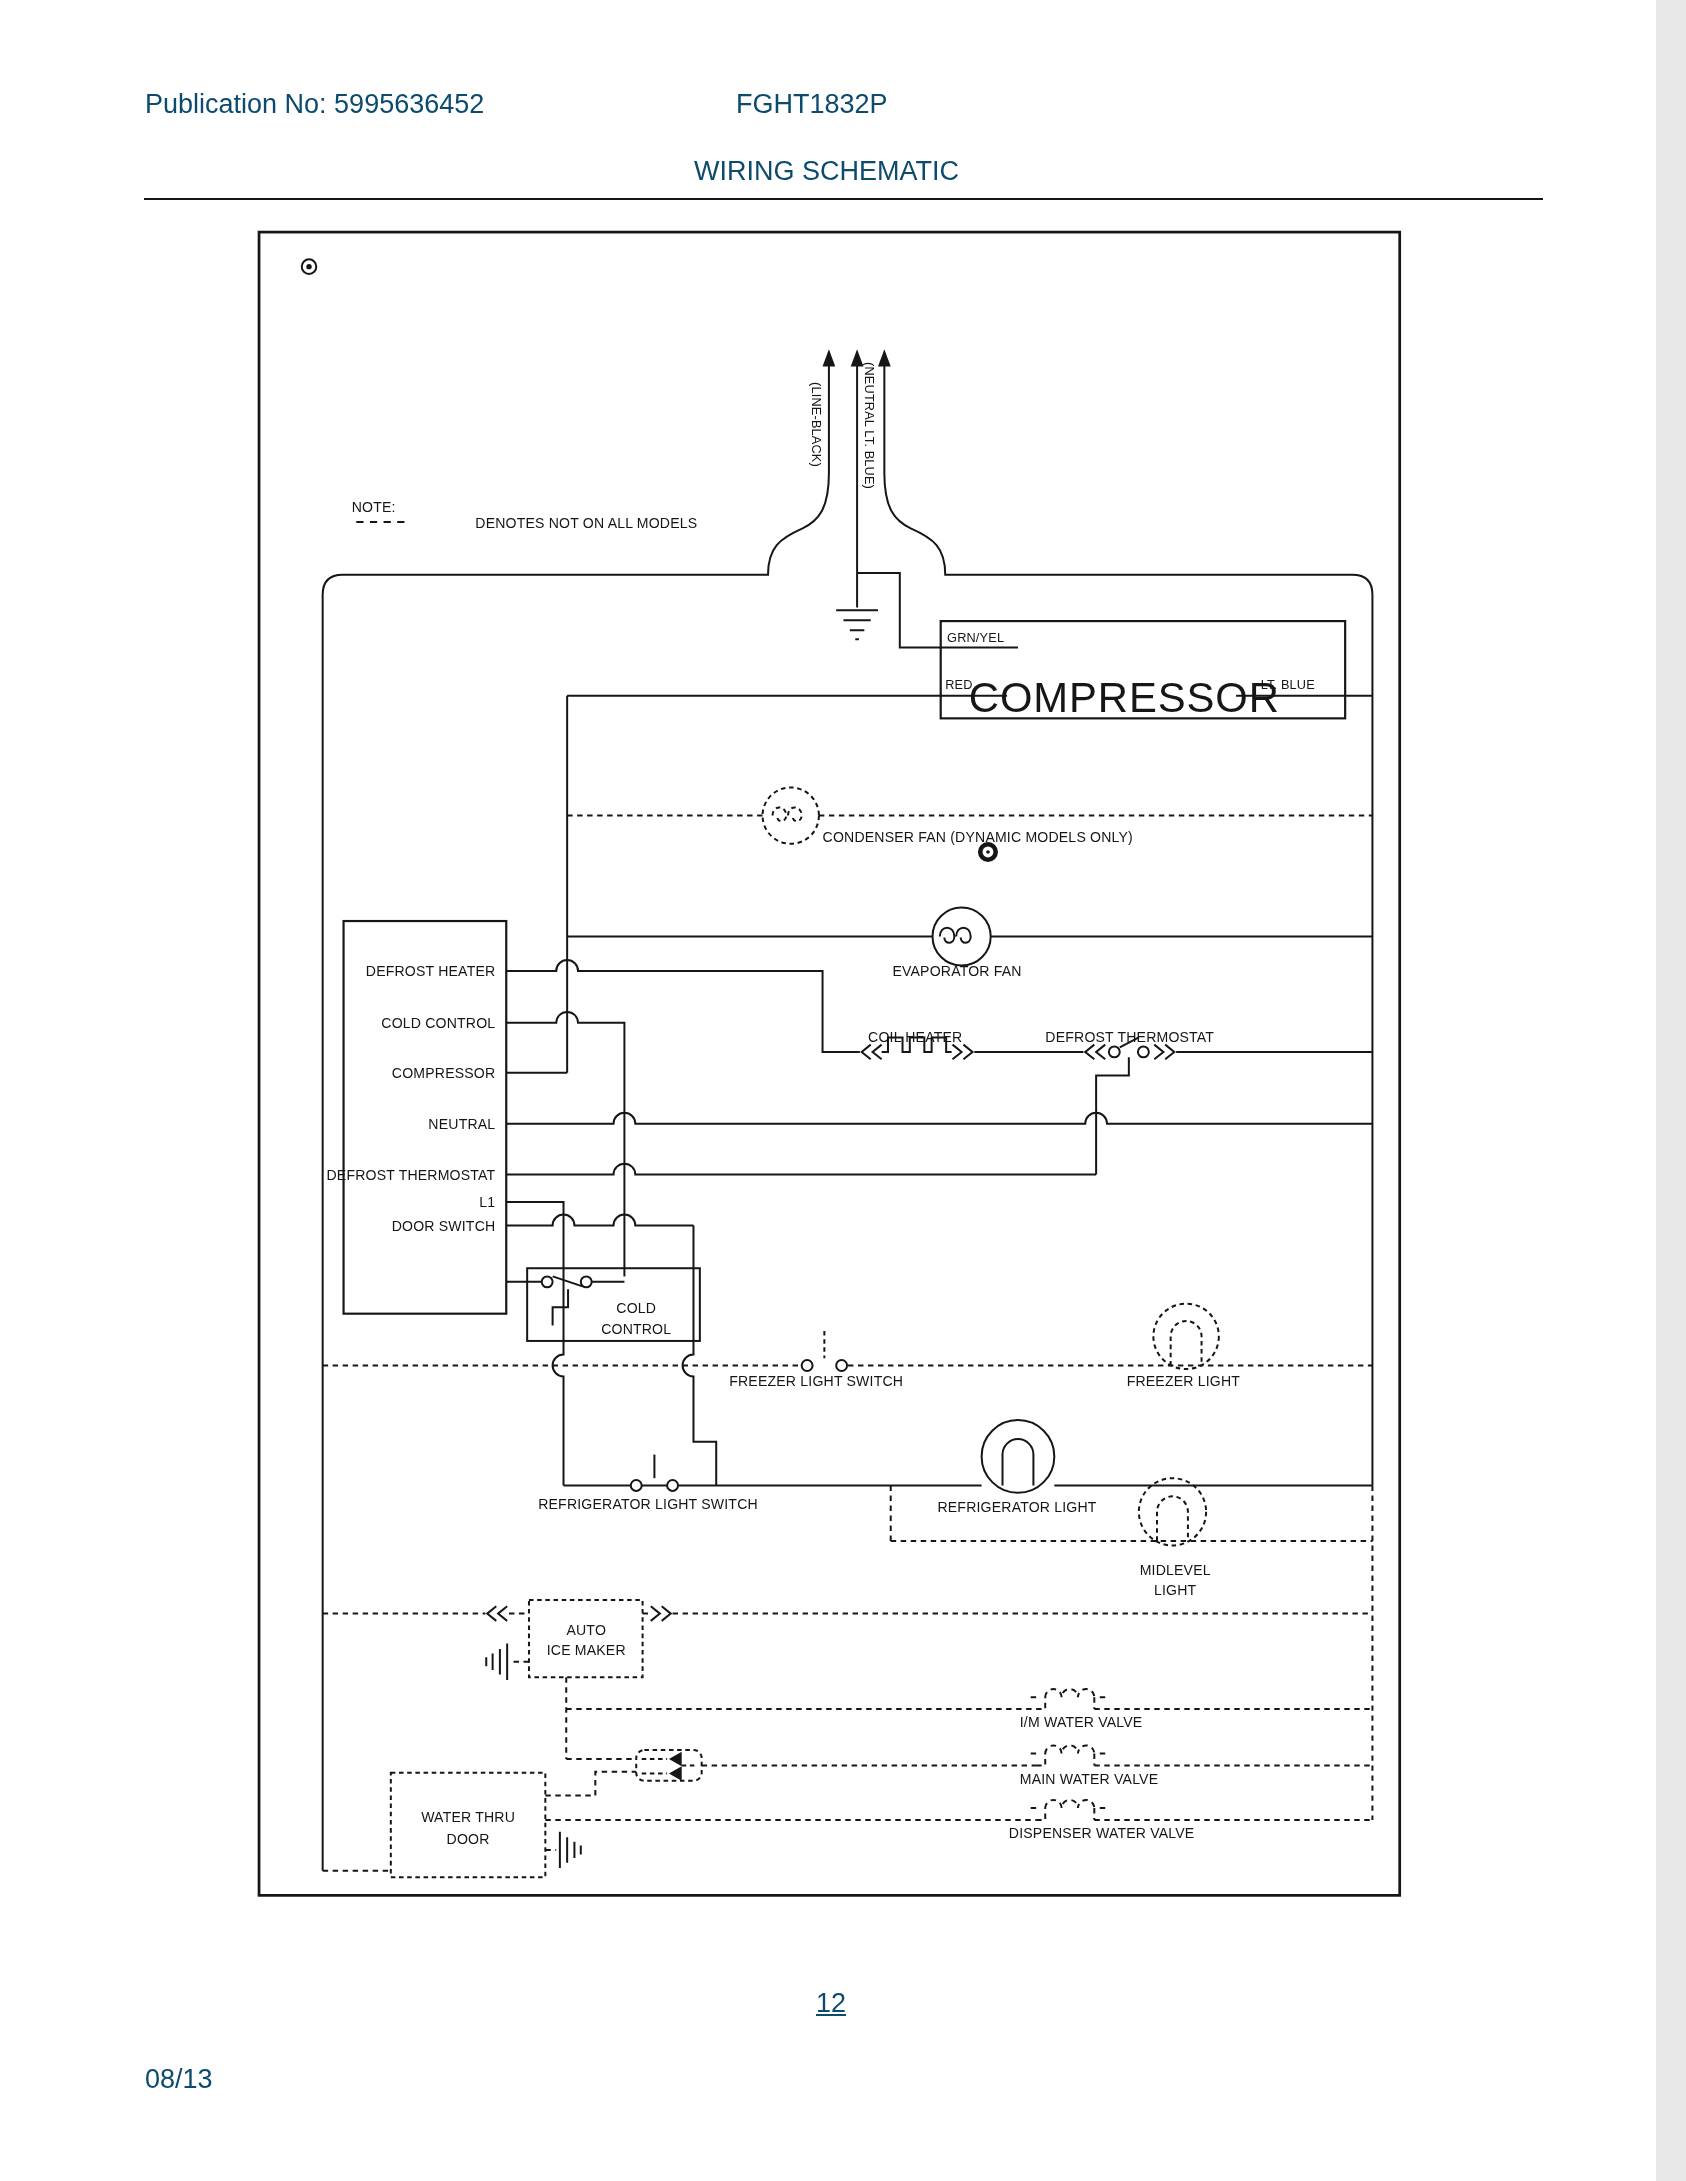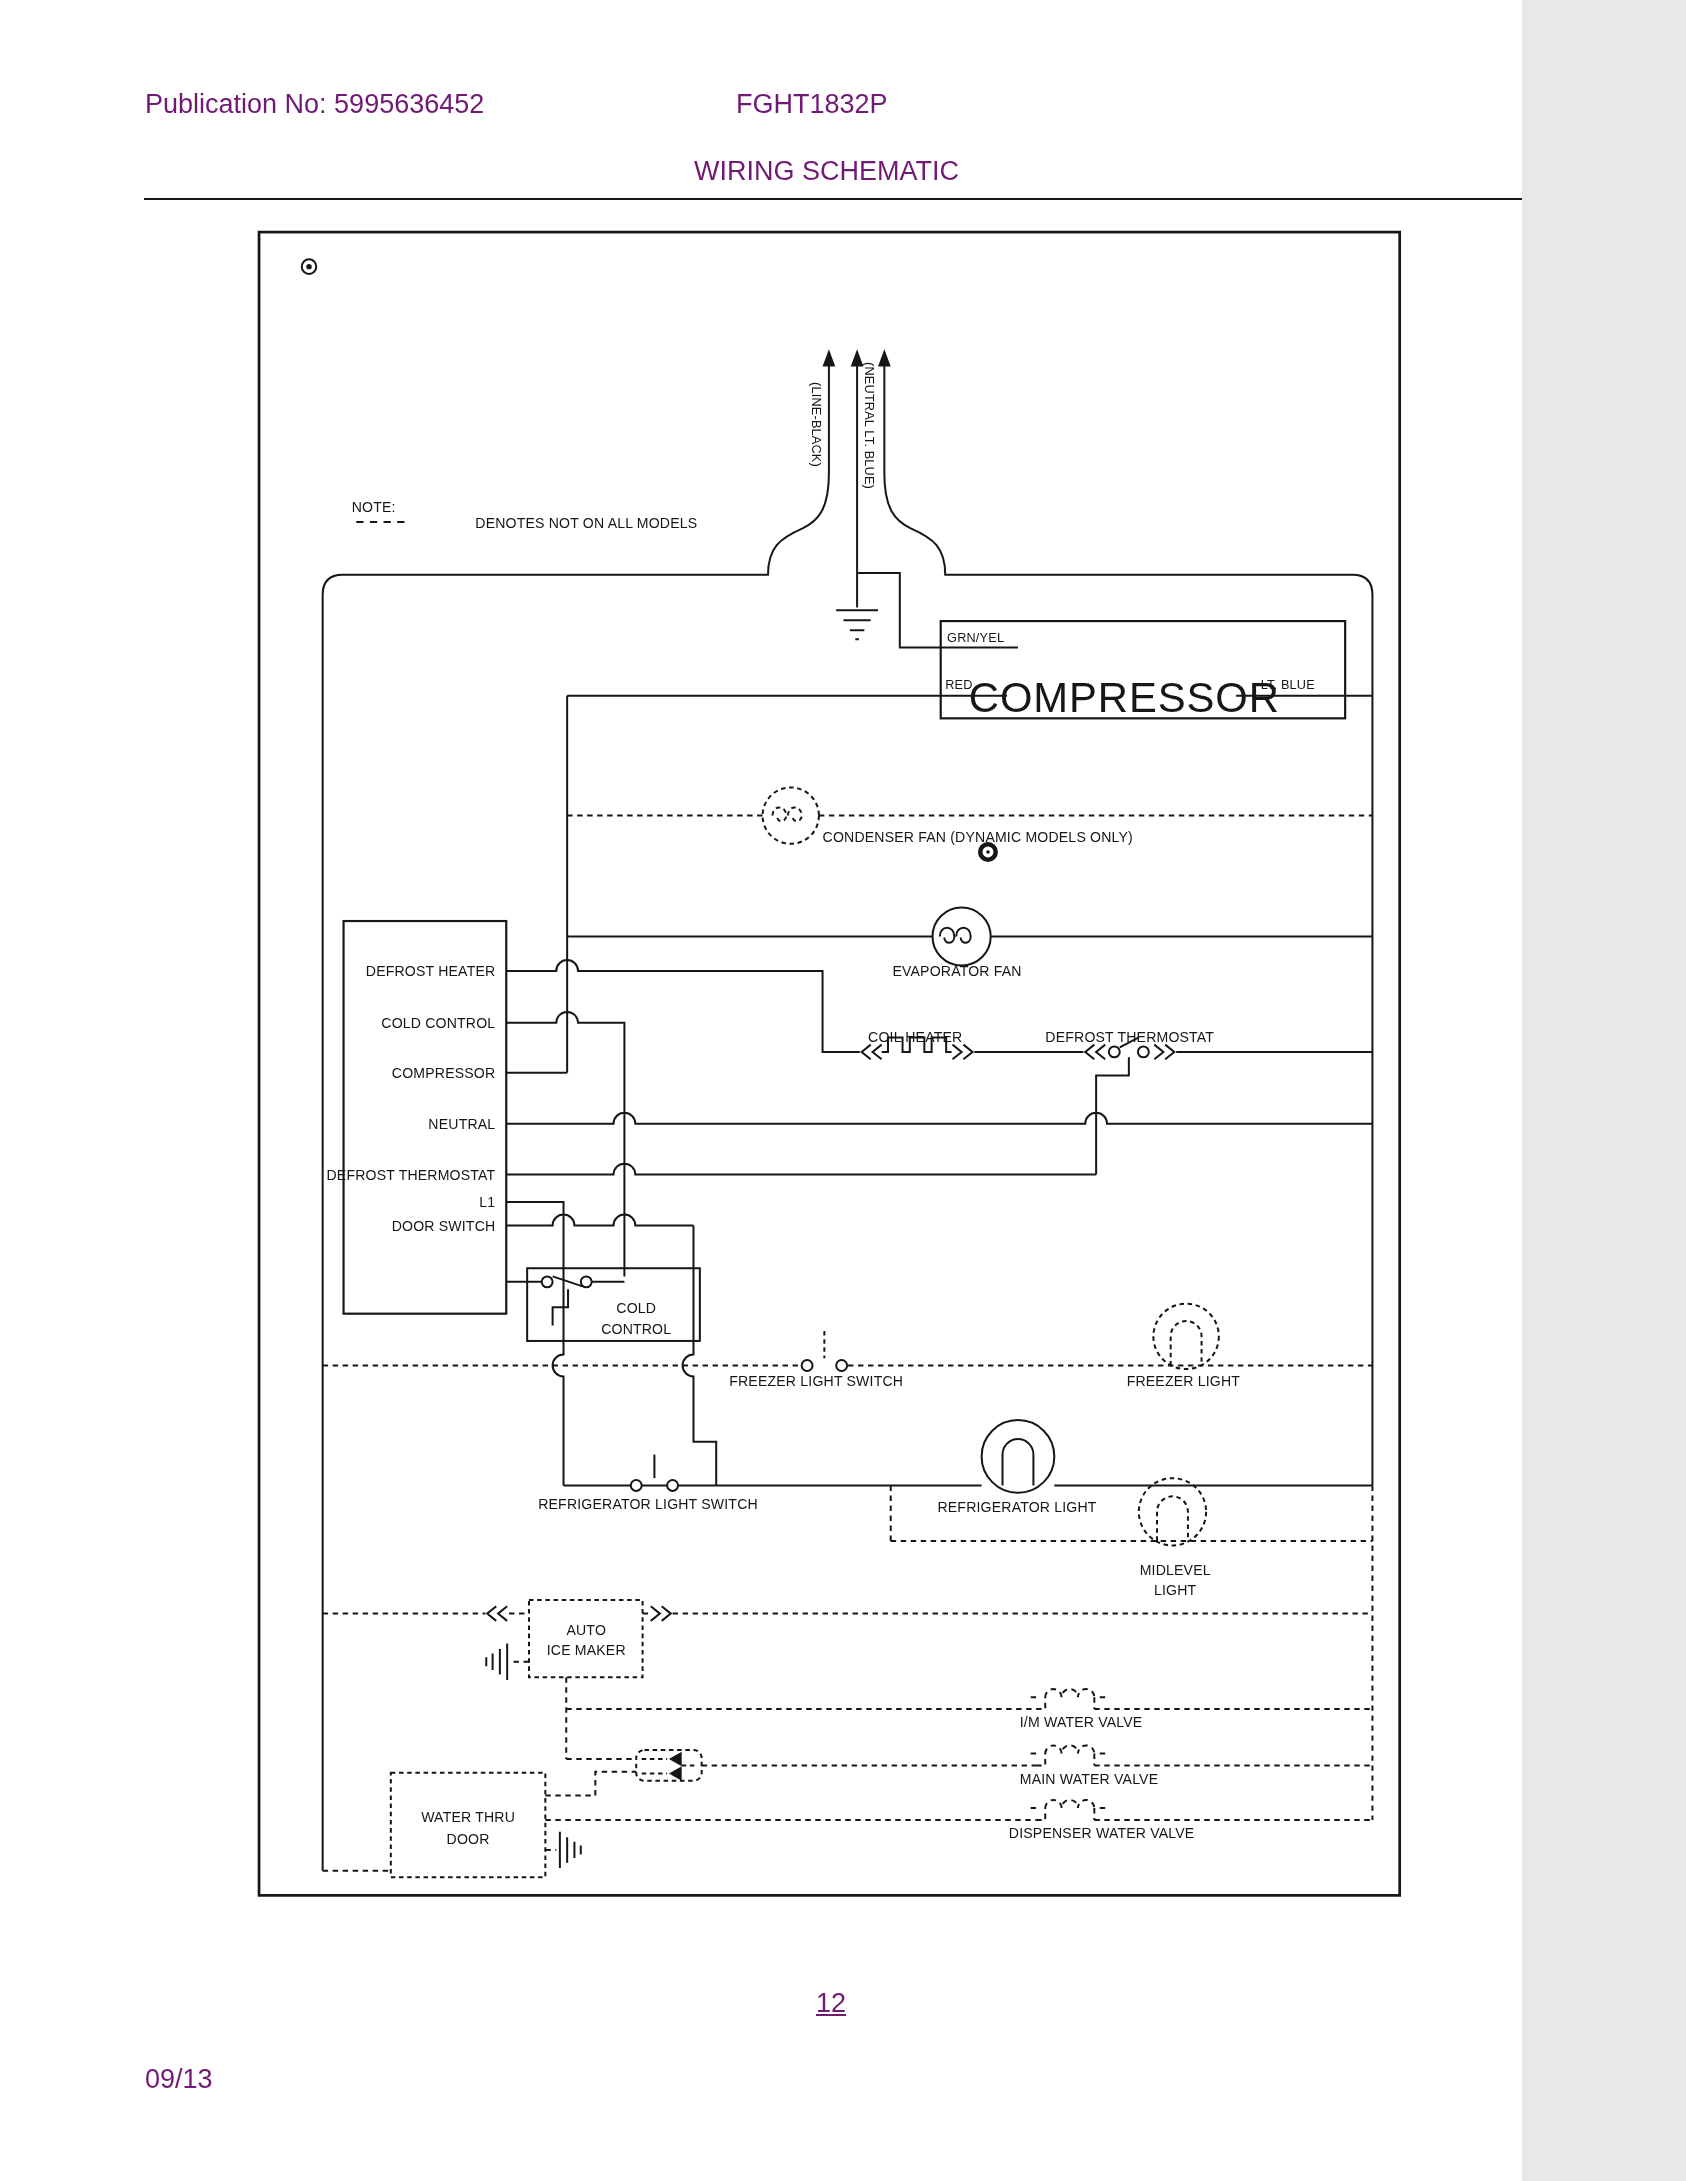--- a/index.html
+++ b/index.html
@@ -1,21 +1,21 @@
 <!DOCTYPE html>
 <html style="font-size:14.5px"><head>
 <meta charset="utf-8">
 <style>
   html,body{margin:0;padding:0;background:#e8e8e8;}
   .page{
     position:relative;
-    width:1522px;height:2182px;
+    width:1656px;height:2182px;
     background:#ffffff;
     font-family:"Liberation Sans", sans-serif;
-    color:#701a75;
+    color:#0c4a6e;
     overflow:hidden;
   }
   .hdr-text{position:absolute;font-size:27px;letter-spacing:0;white-space:nowrap;}
   .rule{position:absolute;left:144px;top:198px;width:1399px;height:0;border-top:2.7px solid #161616;}
   .diagram-title{
     position:absolute;left:329px;top:244px;width:1018px;
     font-size:32px;line-height:43px;letter-spacing:-0.5px;white-space:nowrap;
   }
   .ftr-text{position:absolute;font-size:27px;white-space:nowrap;}
   svg{position:absolute;left:0;top:0;}
@@ -32,21 +32,21 @@
 <body>
 
 <div class="page">
 
   <div class="hdr-text" style="left:145px;top:89px;">Publication No: 5995636452</div>
   <div class="hdr-text" style="left:736px;top:89px;">FGHT1832P</div>
   <div class="hdr-text" style="left:694px;top:156px;">WIRING SCHEMATIC</div>
   <div class="rule"></div>
 
 
-  <div class="ftr-text" style="left:145px;top:2064px;">09/13</div>
+  <div class="ftr-text" style="left:145px;top:2064px;">08/13</div>
   <div class="ftr-text" style="left:816px;top:1988px;text-decoration:underline;">12</div>
 
   <svg width="1686" height="2182" viewBox="0 0 1855 2400">
 
     <rect x="285" y="255" width="1255" height="1830" fill="none" stroke="#161616" stroke-width="3"></rect>
 
     <g>
       <circle cx="340" cy="293" r="8" class="wire"></circle>
       <circle cx="340" cy="293" r="3" class="inkfill"></circle>
     </g>

